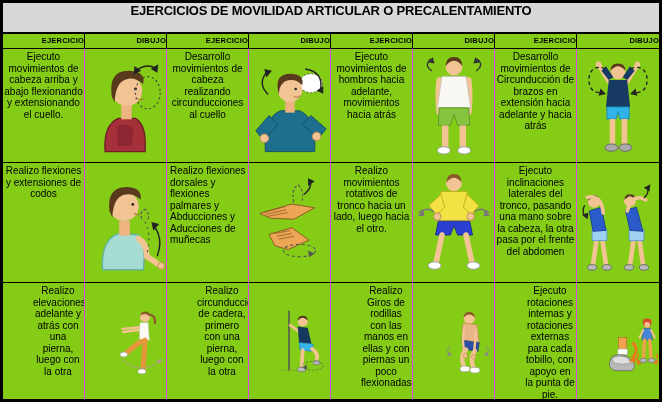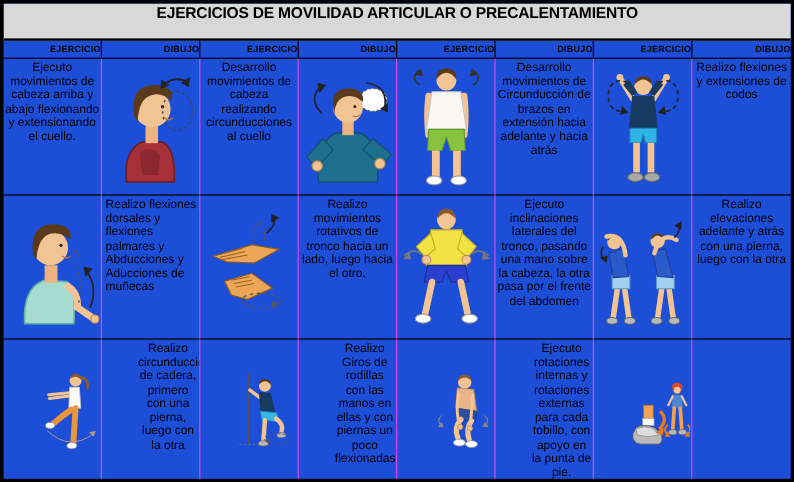--- a/index.html
+++ b/index.html
@@ -1,16 +1,16 @@
 <!DOCTYPE html>
 <html><head>
 <meta charset="utf-8">
 <style>
   html,body{margin:0;padding:0;background:#fff;font-family:"Liberation Sans",sans-serif;}
-  .page{width:662px;height:402px;box-sizing:border-box;border:3px solid #000;background:#1d4ed8;display:flex;flex-direction:column;overflow:hidden;}
+  .page{width:662px;height:402px;box-sizing:border-box;border:3px solid #000;background:#84cc16;display:flex;flex-direction:column;overflow:hidden;}
   .title-band{background:#d8d8d8;border-bottom:2px solid #000;text-align:center;padding-top:1px;height:28px;flex:0 0 auto;}
   .title-line1{font-size:13px;font-weight:bold;line-height:14px;letter-spacing:-0.2px;}
   .title-line2{font-size:12px;font-weight:bold;line-height:13px;letter-spacing:-0.2px;}
   .header-row{display:grid;grid-template-columns:repeat(8,1fr);border-bottom:1px solid #000;flex:0 0 auto;height:14px;}
   .header-cell{font-size:7.5px;font-weight:bold;text-align:right;line-height:14px;border-right:1px solid #000;letter-spacing:0.2px;}
   .header-cell:last-child{border-right:none;}
   .grid{display:grid;grid-template-columns:repeat(8,1fr);grid-template-rows:114px 120px auto;flex:1 1 auto;}
   .cell{border-right:1px solid #d946ef;border-bottom:1px solid #000;box-sizing:border-box;overflow:hidden;}
   .cell:nth-child(8n){border-right:none;}
   .cell:nth-child(n+17){border-bottom:none;padding-left:30px;}
@@ -70,20 +70,21 @@
         <circle cx="40" cy="33" r="13" fill="#f3c493"></circle>
         <path d="M27 32 Q25 15 42 16 Q55 17 53 28 Q46 21 38 23 Q29 25 28 38 Z" fill="#5a3a1c"></path>
         <circle cx="46" cy="32" r="1.3" fill="#222"></circle>
         <path d="M44 40 q4 2 7 -1" stroke="#b0763f" stroke-width="1.1" fill="none"></path>
         <path d="M17 38 Q5 26 16 14" fill="none" stroke="#222" stroke-width="1.5"></path>
         <polygon points="13,11 21,13 15,20" fill="#222"></polygon>
         <path d="M56 11 Q76 14 72 34" fill="none" stroke="#222" stroke-width="1.5"></path>
         <polygon points="75,37 68,34 75,29" fill="#222"></polygon>
       </svg>
     </div>
+    <div class="cell txt">Ejecuto movimientos de hombros hacia adelante, movimientos hacia atrás</div>
     <div class="cell draw">
       <svg viewBox="0 0 80 110" width="74" height="102">
         <circle cx="40" cy="13" r="9" fill="#f3c493"></circle>
         <path d="M31 12 Q31 2 40 2 Q49 2 49 12 Q45 6 40 6 Q35 6 31 12 Z" fill="#5a3a1c"></path>
         <path d="M24 27 Q22 45 24 62" stroke="#f3c493" stroke-width="6" fill="none" stroke-linecap="round"></path>
         <path d="M56 27 Q58 45 56 62" stroke="#f3c493" stroke-width="6" fill="none" stroke-linecap="round"></path>
         <path d="M27 23 L53 23 L58 57 L22 57 Z" fill="#faf8f2" stroke="#c8c4bc"></path>
         <path d="M24 57 L56 57 L57 76 L44 76 L40 64 L36 76 L23 76 Z" fill="#86c440" stroke="#5f9428"></path>
         <rect x="27" y="76" width="7" height="24" fill="#f3c493"></rect>
         <rect x="46" y="76" width="7" height="24" fill="#f3c493"></rect>

